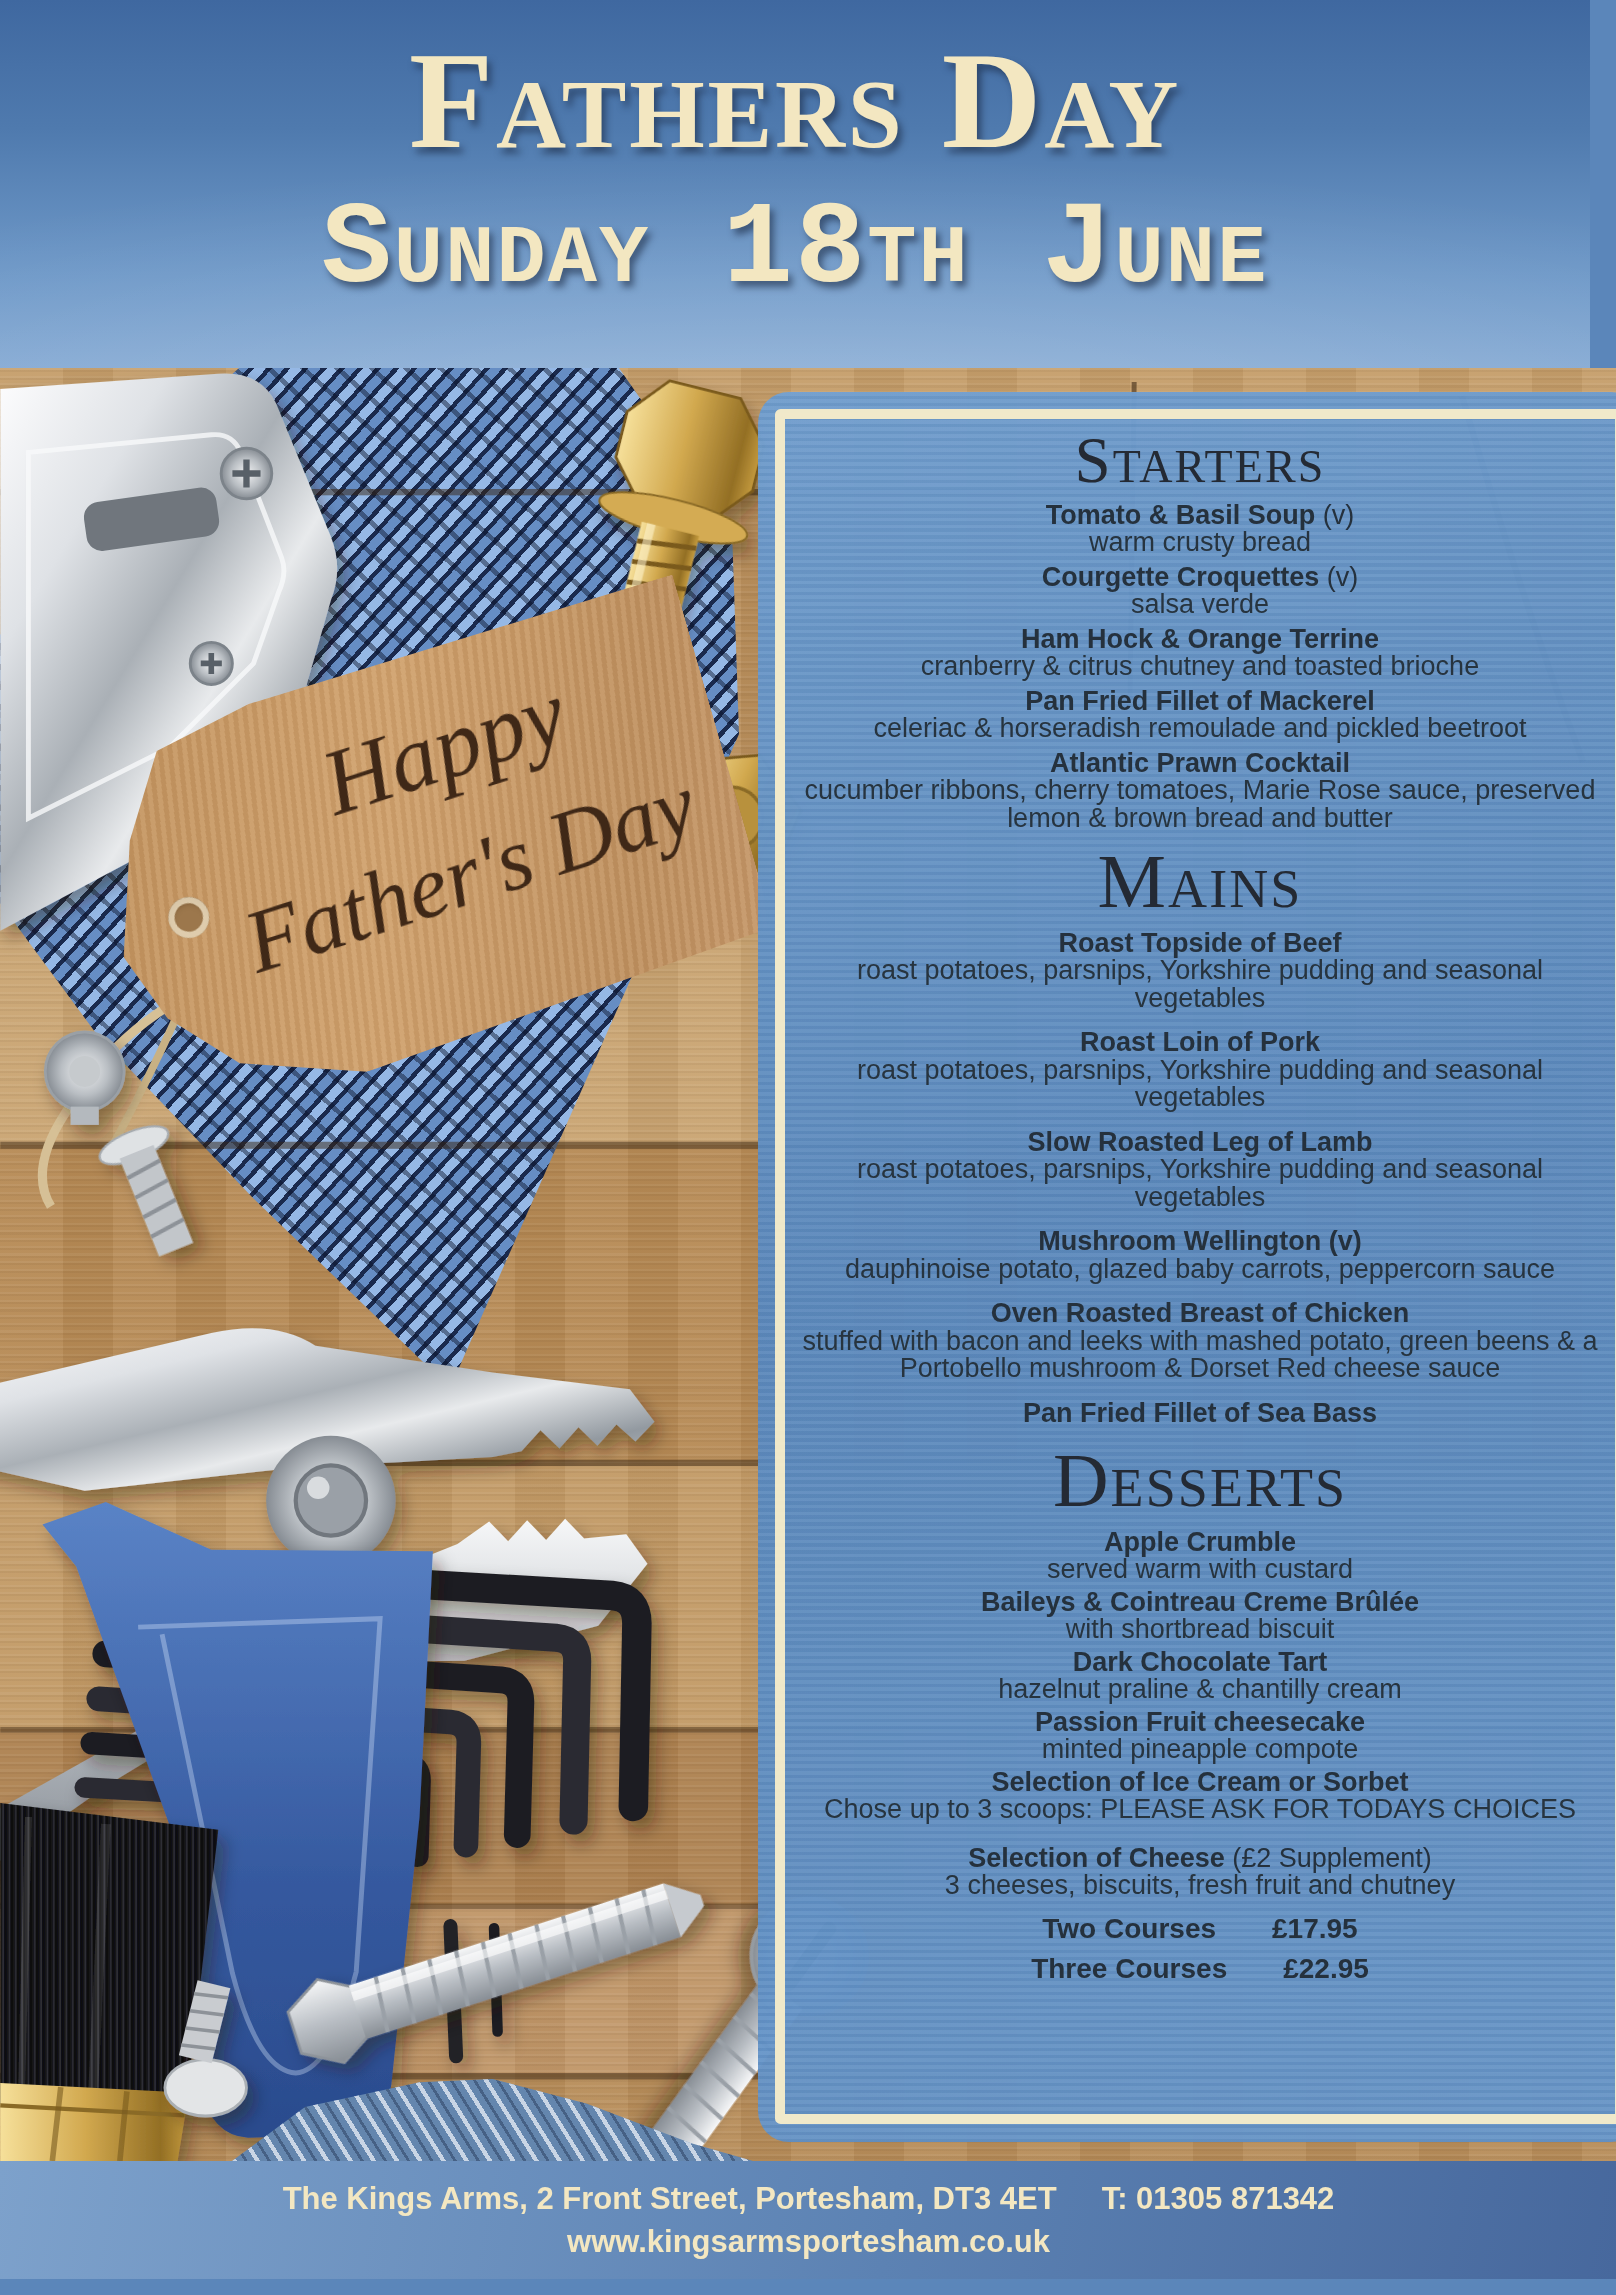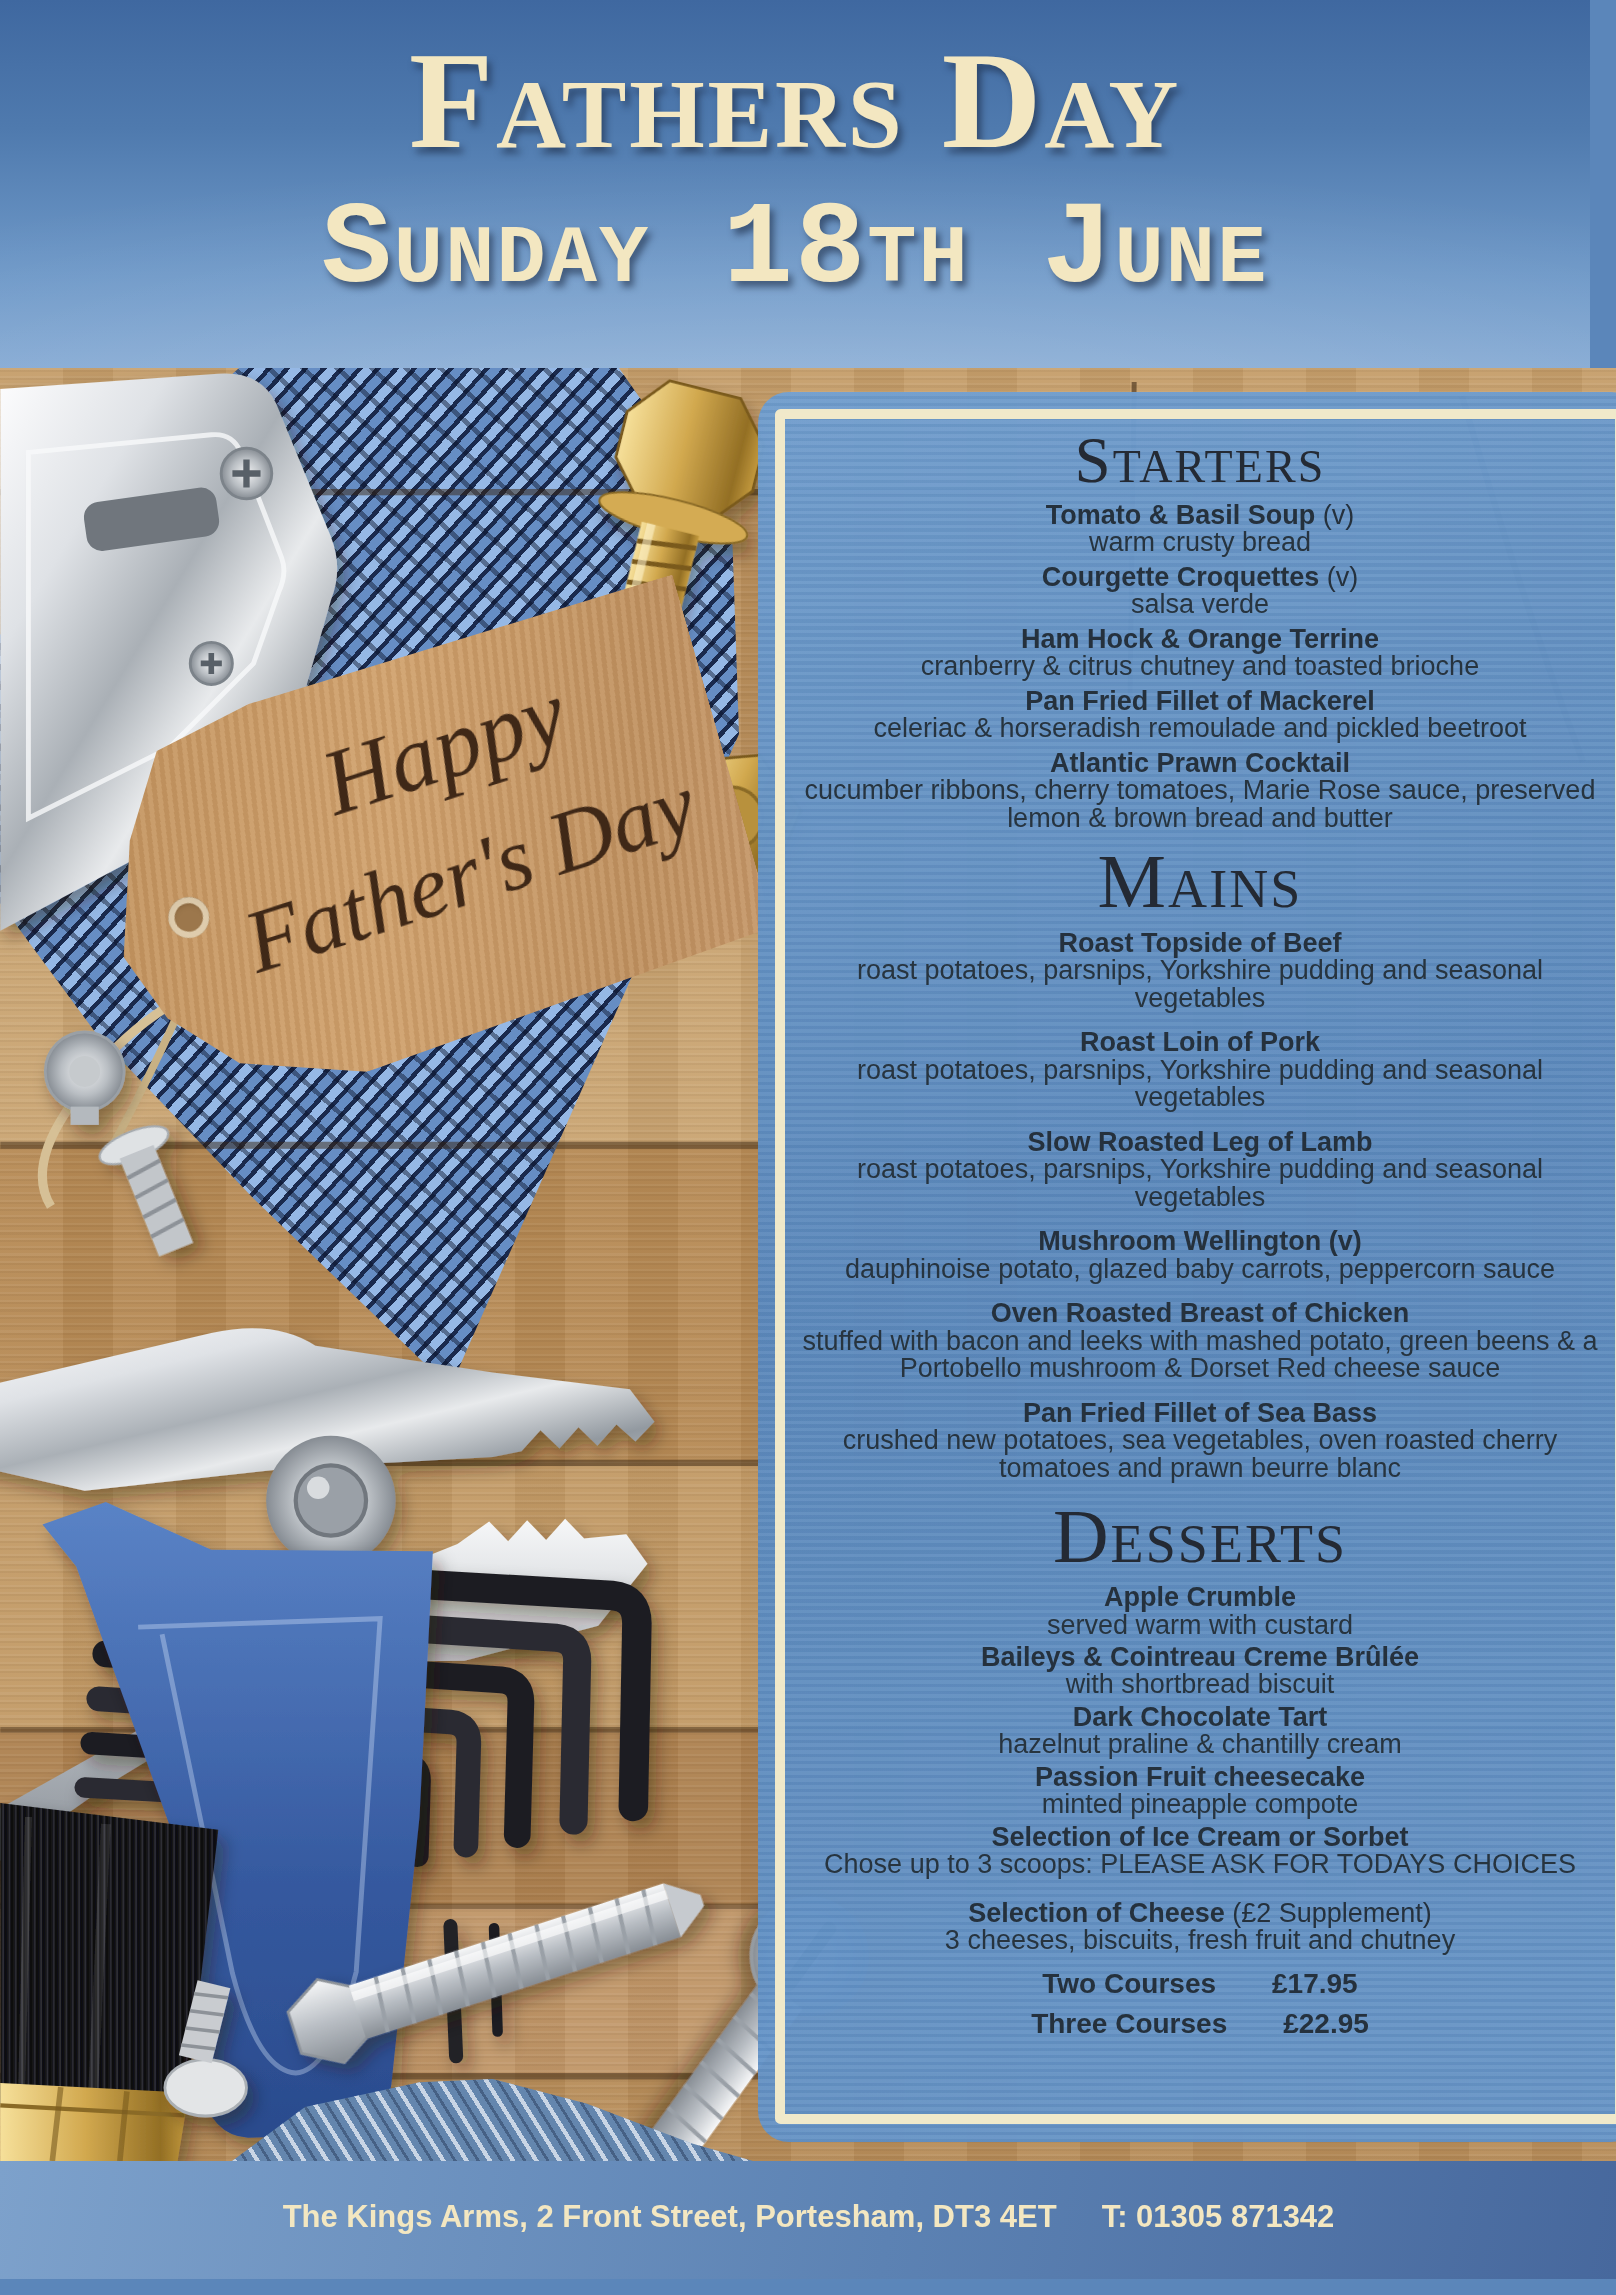--- a/index.html
+++ b/index.html
@@ -313,21 +313,20 @@
             <div class="mi">
               <div class="mi-namerow"><span class="mi-name">Mushroom Wellington (v)</span></div>
               <div class="mi-desc">dauphinoise potato, glazed baby carrots, peppercorn sauce</div>
             </div>
             <div class="mi">
               <div class="mi-namerow"><span class="mi-name">Oven Roasted Breast of Chicken</span></div>
               <div class="mi-desc">stuffed with bacon and leeks with mashed potato, green beens &amp; a Portobello mushroom &amp; Dorset Red cheese sauce</div>
             </div>
             <div class="mi">
               <div class="mi-namerow"><span class="mi-name">Pan Fried Fillet of Sea Bass</span></div>
-              <div class="mi-desc">crushed new potatoes, sea vegetables, oven roasted cherry tomatoes and prawn beurre blanc</div>
             </div>
           </div>
           <div class="section sec-desserts">
             <div class="heading">Desserts</div>
             <div class="mi">
               <div class="mi-namerow"><span class="mi-name">Apple Crumble</span></div>
               <div class="mi-desc">served warm with custard</div>
             </div>
             <div class="mi">
               <div class="mi-namerow"><span class="mi-name">Baileys &amp; Cointreau Creme Brûlée</span></div>
@@ -363,16 +362,17 @@
         </div>
     </div>
   </section>
 
   <footer class="footer">
     <div class="f-row">
       <span>The Kings Arms, 2 Front Street, Portesham, DT3 4ET</span>
       <span>T: 01305 871342</span>
     </div>
     <div class="f-row">
+      <span>www.kingsarmsportesham.co.uk</span>
     </div>
   </footer>
 </div>
 
 
 </body></html>

